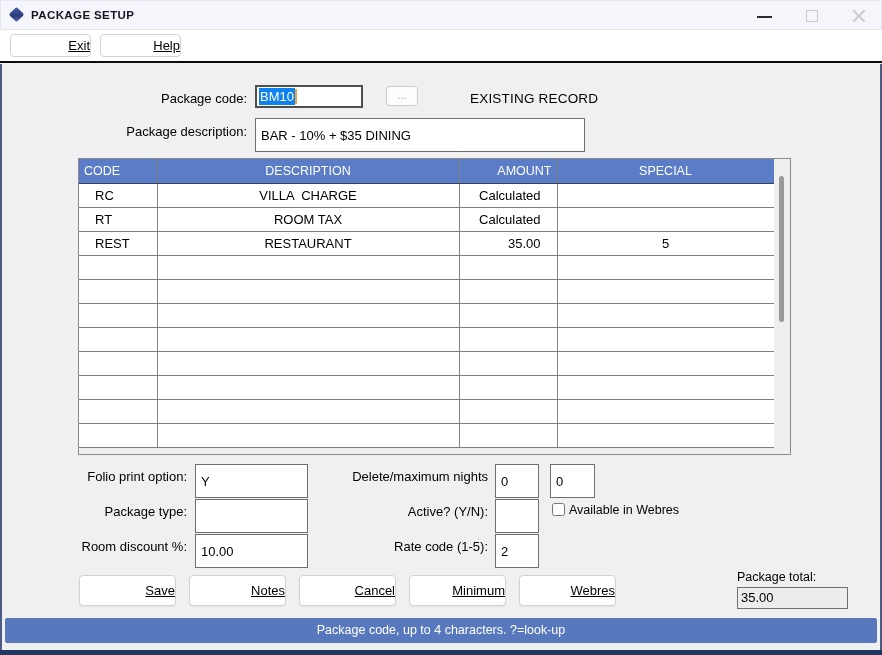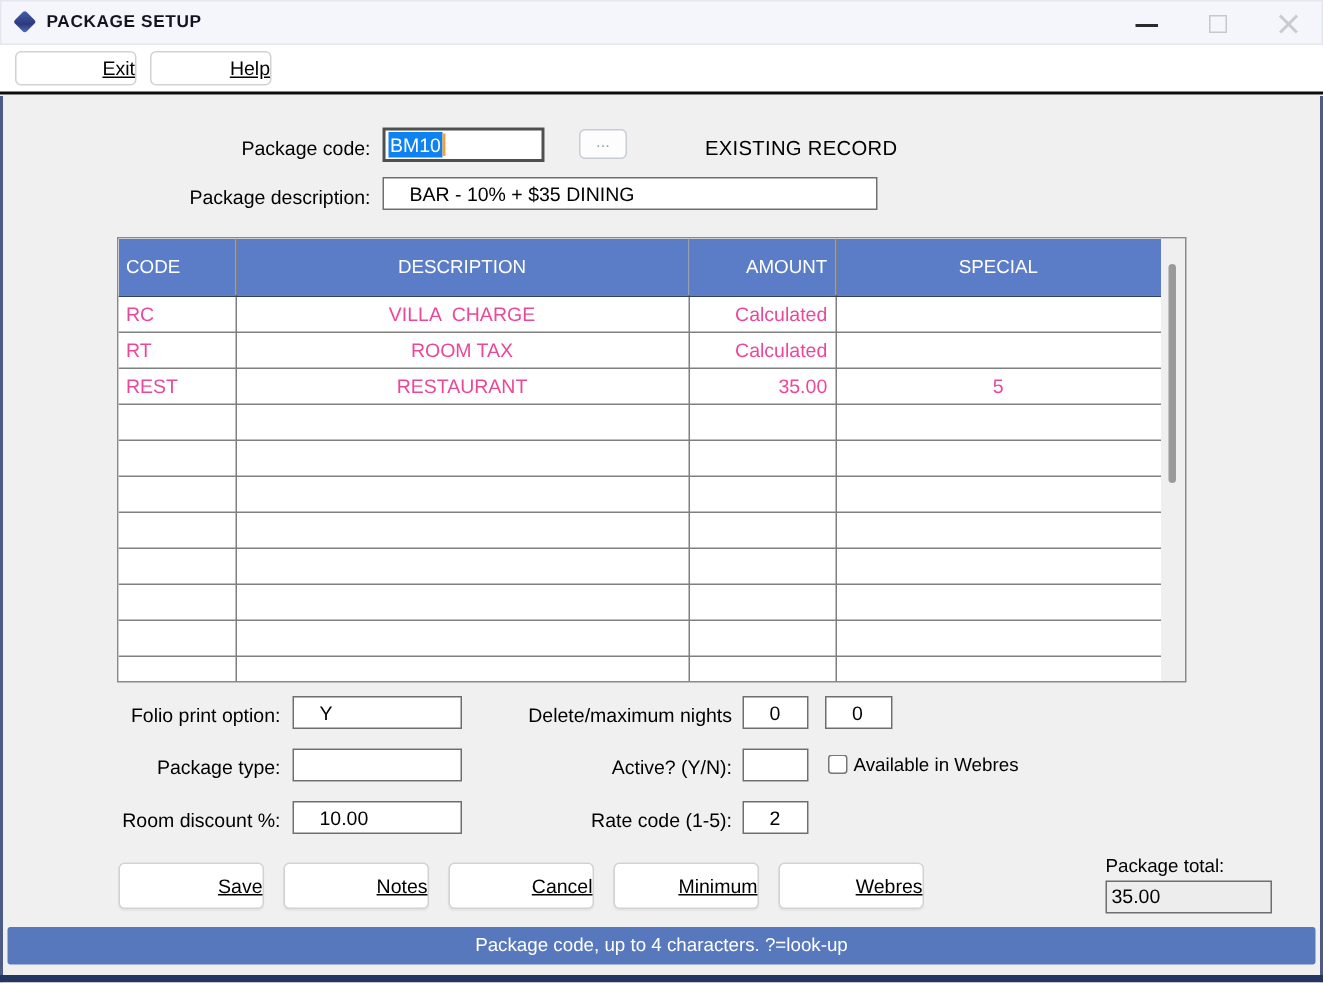--- a/index.html
+++ b/index.html
@@ -58,40 +58,40 @@
   }
   .code-sel { background:#0e82f0; color:#fff; font-size:13px; padding:1px 1px; }
   .caret { width:2px; height:15px; background:#f2a33c; }
   .lookup-btn {
     position:absolute; left:386px; top:86px; width:32px; height:20px;
     background:#fdfdfe; border:1px solid #c8ccd6; border-radius:4px;
     color:#98a2b5; font-size:11px; line-height:16px; text-align:center; cursor:pointer;
   }
   .record-status { position:absolute; left:470px; top:91px; font-size:13.5px; color:#000; letter-spacing:.2px; }
   .txt {
-    position:absolute; height:22px; background:#fff; border:1px solid #6e6e6e;
-    font-size:13px; padding-left:17px; color:#000;
+    position:absolute; height:34px; background:#fff; border:1px solid #6e6e6e;
+    font-size:13px; padding-left:5px; color:#000;
     font-family:"Liberation Sans","DejaVu Sans",sans-serif;
   }
   .in-desc { left:255px; top:118px; width:330px; }
   
   .grid-frame {
     position:absolute; left:78px; top:158px; width:713px; height:297px;
     border:1px solid #8a8a8a; background:#efefef; overflow:hidden;
   }
   table.grid { border-collapse:collapse; table-layout:fixed; width:695px; background:#fff; }
   table.grid th {
     background:#5b7cc6; color:#fff; font-size:12.5px; font-weight:400;
-    height:38px; border-right:1px solid #808080; border-bottom:1px solid #33435f;
+    height:24px; border-right:1px solid #808080; border-bottom:1px solid #33435f;
     padding:0 5px; white-space:pre; overflow:hidden;
   }
   table.grid td {
-    height:24px; font-size:13px; color:#ec4899; background:#fff;
+    height:24px; font-size:13px; color:#000000; background:#fff;
     border-right:1px solid #808080; border-bottom:1px solid #808080;
-    padding:0 5px; white-space:pre; overflow:hidden;
+    padding:0 16px; white-space:pre; overflow:hidden;
   }
   .c-code { width:78px; text-align:left; }
   .c-desc { width:302px; text-align:center; }
   .c-amt  { width:98px; text-align:right; }
   .c-spec { width:217px; text-align:center; }
   th.c-amt { text-align:right; } th.c-spec { text-align:center;margin-left:28px; }
   .vscroll { position:absolute; right:0; top:0; width:16px; height:295px; background:#efefef; }
   .vthumb { position:absolute; left:5px; top:17px; width:5px; height:146px; background:#9a9a9a; border-radius:3px; cursor:pointer; }
   
   .lbl-folio { left:20px;  top:469px; width:167px; }

